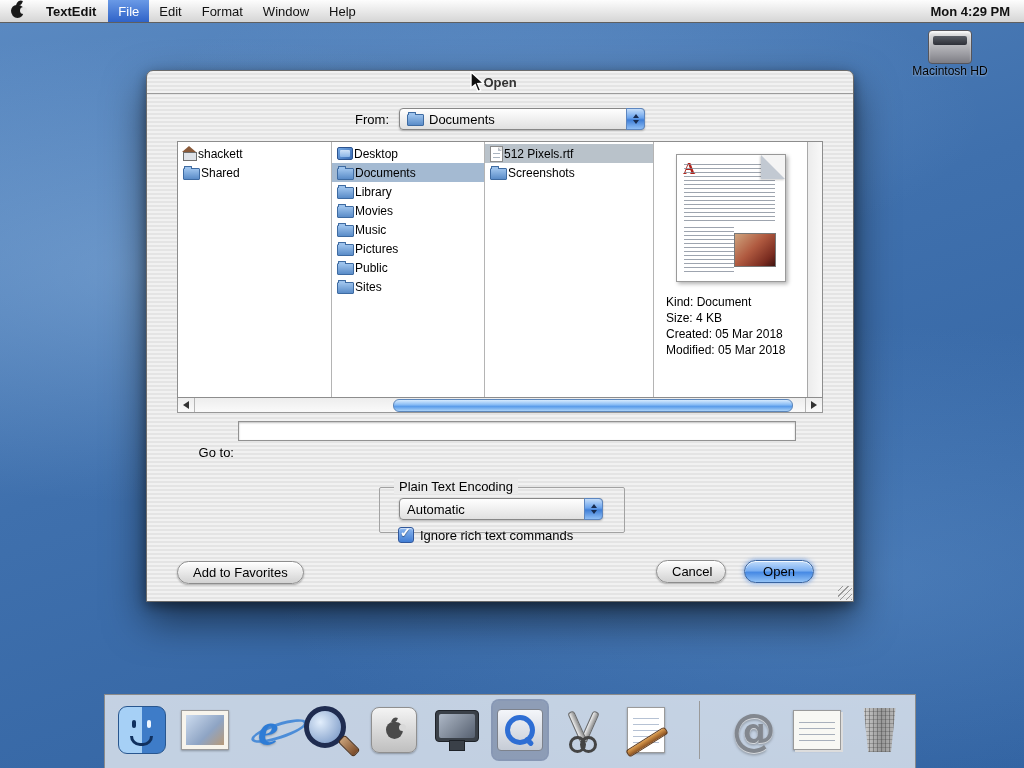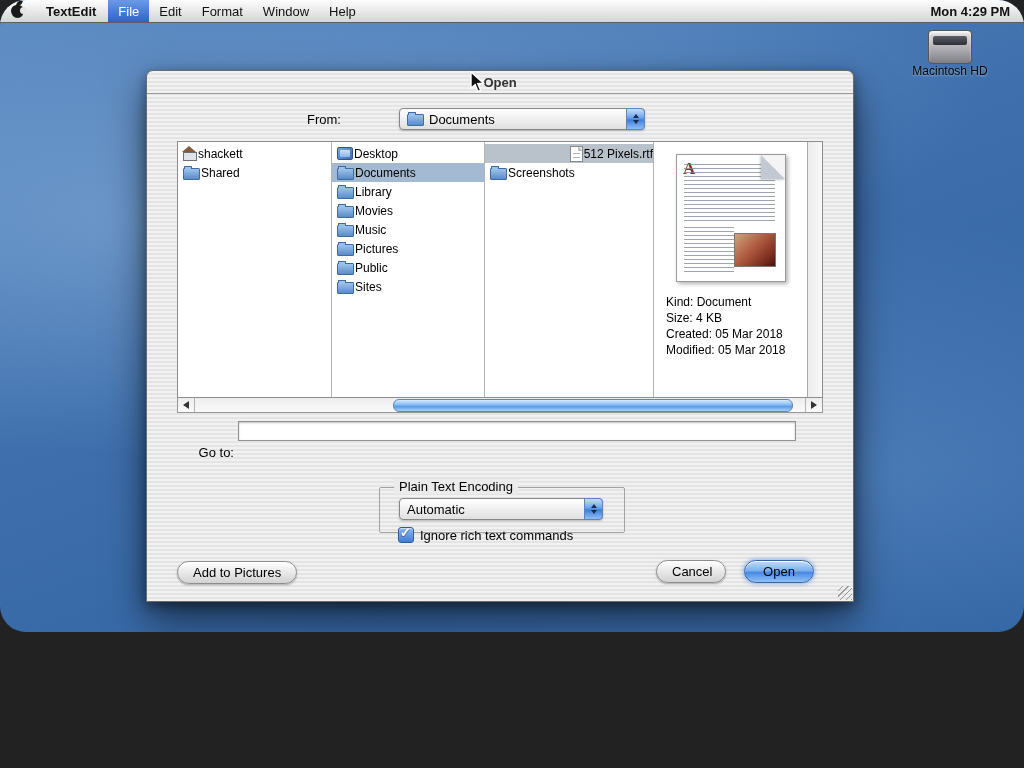--- a/index.html
+++ b/index.html
@@ -1,22 +1,22 @@
 <!DOCTYPE html>
 <html><head>
 <meta charset="utf-8">
 <style>
   html,body{margin:0;padding:0;background:#222;}
-  .screen{position:relative;width:1024px;height:632px;overflow:hidden;
+  .screen{position:relative;width:1024px;height:768px;overflow:hidden;
     font-family:"Liberation Sans",sans-serif;
     background:
       radial-gradient(ellipse 900px 360px at 15% 35%, rgba(170,205,240,.35), transparent 65%),
       radial-gradient(ellipse 1000px 420px at 85% 75%, rgba(120,170,225,.30), transparent 60%),
       radial-gradient(ellipse 700px 250px at 55% 15%, rgba(150,190,235,.22), transparent 60%),
-      linear-gradient(160deg,#5b8ac2 0%,#3f70ad 45%,#2f609f 100%); border-radius: 26px;}
+      linear-gradient(160deg,#5b8ac2 0%,#3f70ad 45%,#2f609f 100%);}
 
   
   .menu-bar{position:absolute;top:0;left:0;right:0;height:22px;display:flex;align-items:center;
     background:linear-gradient(#fdfdfd,#d5d5d5);border-bottom:1px solid #5f5f5f;font-size:13px;color:#111;}
   .apple-menu{width:34px;display:flex;justify-content:center;align-items:center;height:100%;}
   .apple{position:relative;width:13px;height:13px;background:#1a1a1a;border-radius:42% 42% 50% 50%/45% 45% 55% 55%;}
   .apple::before{content:"";position:absolute;top:-5px;left:6px;width:5px;height:6px;background:#1a1a1a;border-radius:80% 0 80% 0;transform:rotate(20deg);}
   .apple::after{content:"";position:absolute;top:2px;right:-3px;width:7px;height:7px;background:#e6e6e6;border-radius:50%;}
   .menu-app{font-weight:bold;padding:0 12px;height:100%;display:flex;align-items:center;}
   .menu-item{padding:0 10px;height:100%;display:flex;align-items:center;}
@@ -34,41 +34,41 @@
 
   
   .dialog{position:absolute;left:146px;top:70px;width:706px;height:530px;
     background:repeating-linear-gradient(180deg,#f1f1f1 0 2px,#e4e4e4 2px 4px);
     border:1px solid #6b6b6b;border-radius:7px 7px 0 0;
     box-shadow:0 18px 40px rgba(0,0,0,.55),0 4px 12px rgba(0,0,0,.4);}
   .titlebar{position:absolute;top:0;left:0;right:0;height:22px;border-bottom:1px solid #9a9a9a;
     border-radius:7px 7px 0 0;display:flex;align-items:center;justify-content:center;}
   .title{font-size:13px;font-weight:bold;color:#333;}
 
-  .from-label{position:absolute;left:160px;top:41px;width:82px;text-align:left;font-size:13px;color:#000;}
+  .from-label{position:absolute;left:160px;top:41px;width:82px;text-align:right;font-size:13px;color:#000;}
   .popup{position:absolute;height:22px;display:flex;align-items:center;gap:5px;padding:0 24px 0 7px;
     background:linear-gradient(#ffffff,#e0e0e0);border:1px solid #878787;border-radius:4px;
     box-shadow:0 1px 2px rgba(0,0,0,.25);font-size:13px;box-sizing:border-box;}
   .from-popup{left:252px;top:37px;width:246px;}
   .cap{position:absolute;right:-1px;top:-1px;bottom:-1px;width:19px;border-radius:0 4px 4px 0;
     background:linear-gradient(#c4ddfa,#6aa3ec 45%,#3f7ed6 55%,#8fbef5);border:1px solid #5d86bf;
     display:flex;flex-direction:column;align-items:center;justify-content:center;gap:2px;box-sizing:border-box;}
   .cap .up{width:0;height:0;border-left:3px solid transparent;border-right:3px solid transparent;border-bottom:4px solid #182c50;}
   .cap .down{width:0;height:0;border-left:3px solid transparent;border-right:3px solid transparent;border-top:4px solid #182c50;}
 
   
   .browser{position:absolute;left:30px;top:70px;width:646px;height:257px;background:#fff;
     border:1px solid #8d8d8d;box-sizing:border-box;display:flex;}
   .col{height:100%;border-right:1px solid #b4b4b4;box-sizing:border-box;overflow:hidden;padding-top:2px;}
   .col1{width:154px;}.col2{width:153px;}.col3{width:169px;}
   .col4{width:153px;border-right:none;position:relative;padding-top:0;}
   .vscroll{width:15px;background:linear-gradient(90deg,#ececec,#f8f8f8);border-left:1px solid #a9a9a9;box-sizing:border-box;}
   .row{display:flex;align-items:center;gap:1px;height:19px;padding-left:5px;font-size:12px;color:#000;white-space:nowrap;}
   .row.sel-blue{background:#a4bad2;}
-  .row.sel-gray{background:#b9c2ca;justify-content:flex-end;}
+  .row.sel-gray{background:#b9c2ca;}
 
   
   .ic{flex:0 0 auto;}
   .folder-icon{width:15px;height:10px;background:linear-gradient(#9cc2ec,#5a8cc8);border:1px solid #3e6ba2;border-radius:1px;position:relative;margin-top:2px;}
   .folder-icon::before{content:"";position:absolute;top:-3px;left:0px;width:6px;height:2px;background:#9cc2ec;border:1px solid #3e6ba2;border-bottom:none;border-radius:1px 1px 0 0;}
   .home-icon{width:12px;height:7px;background:#dfe3e9;border:1px solid #6f6f6f;position:relative;margin-top:6px;}
   .home-icon::before{content:"";position:absolute;top:-7px;left:-2px;border-left:7px solid transparent;border-right:7px solid transparent;border-bottom:6px solid #8a5a3a;}
   .desktop-folder-icon{width:14px;height:11px;background:linear-gradient(135deg,#74a8e4,#3a6cb4);border:1px solid #2d5490;border-radius:2px;position:relative;}
   .desktop-folder-icon::before{content:"";position:absolute;inset:2px;background:linear-gradient(#cfe2f8,#8ab4e6);border-radius:1px;}
   .document-icon{width:11px;height:14px;background:#fff;border:1px solid #8a8a8a;position:relative;
@@ -323,21 +323,21 @@
             <i class="down"></i>
           </span>
       </div>
     </div>
 
     <div class="cb-row">
       <span class="checkbox checked"></span>
       <span class="cb-label">Ignore rich text commands</span>
     </div>
 
-    <button class="aq-btn fav">Add to Pictures</button>
+    <button class="aq-btn fav">Add to Favorites</button>
     <button class="aq-btn cancel">Cancel</button>
     <button class="aq-btn open">Open</button>
     <div class="grip"></div>
   </div>
 
   <div class="dock">
     <div class="dock-item">
         <div class="icon-finder"></div>
       </div>
     <div class="dock-item">

